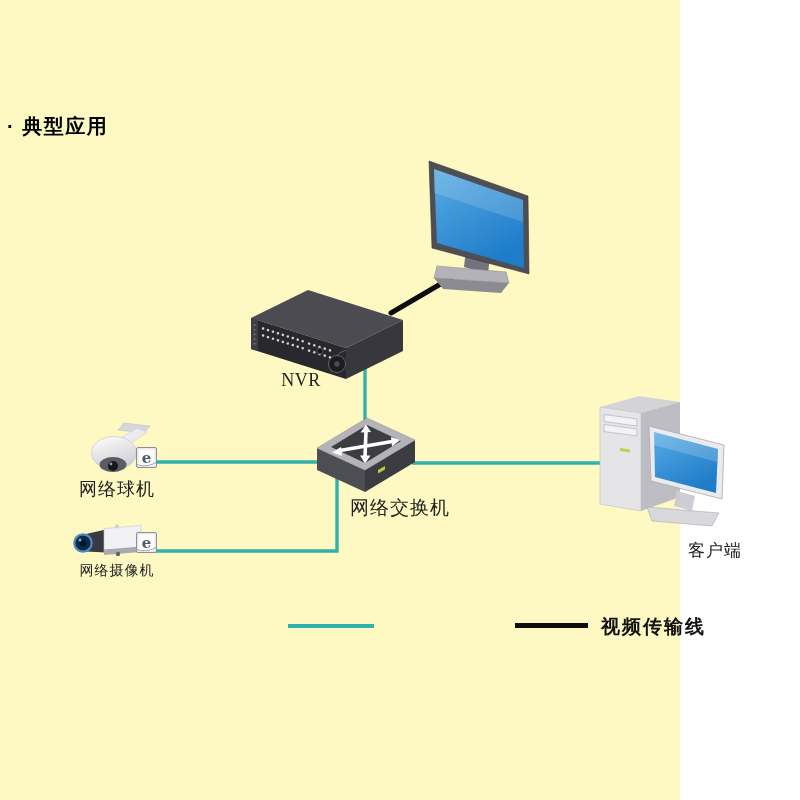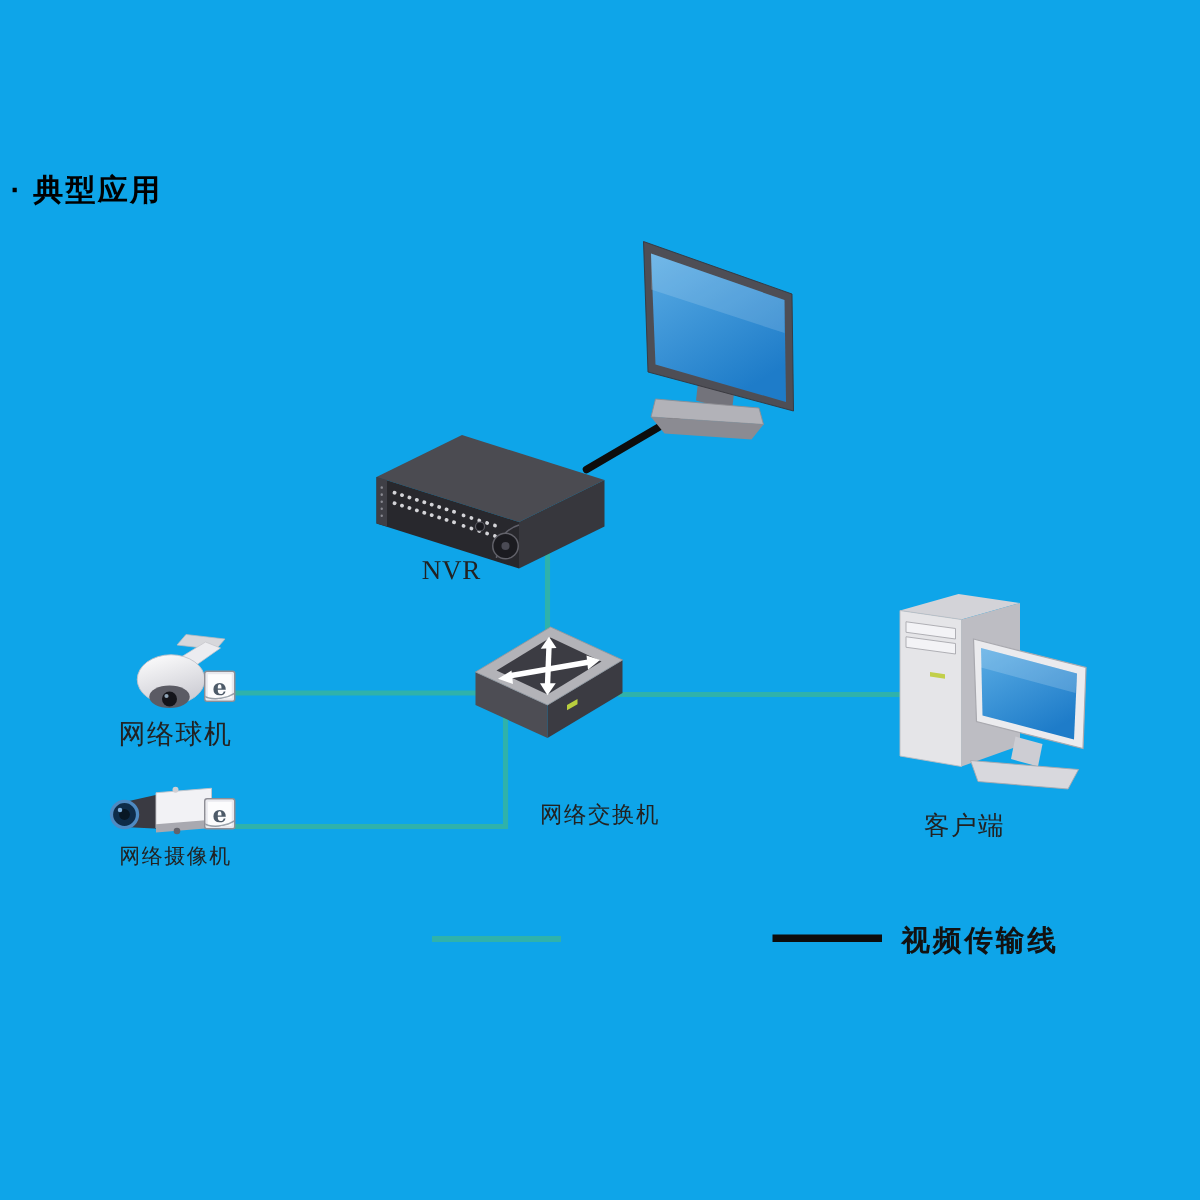--- a/index.html
+++ b/index.html
@@ -1,17 +1,17 @@
 <!DOCTYPE html>
 <html style="--utp-line: #2FB2AB; --video-line: #0D0D0D; --screen-blue: #1E7CC9; --screen-blue-light: #5AACE4;"><head>
 <meta charset="utf-8">
 <style>
   html,body { margin:0; padding:0; background:#ffffff; }
   body { width:800px; height:800px; overflow:hidden; font-family:"Liberation Sans", sans-serif; }
-  .stage { position:relative; width:800px; height:800px; background:#0ea5e9; }
+  .stage { position:relative; width:680px; height:800px; background:#fef9c3; }
   svg.diagram { position:absolute; left:0; top:0; }
 
   
   .utp   { stroke: var(--utp-line); stroke-width:3.4; fill:none; }
   .video { stroke: var(--video-line); stroke-width:5; stroke-linecap:round; fill:none; }
 
   
   .st-light { stop-color: var(--screen-blue-light); }
   .st-main  { stop-color: var(--screen-blue); }
 
@@ -19,24 +19,24 @@
     position:absolute; left:7px; top:113px;
     font-size:20px; font-weight:bold; color:#000;
     letter-spacing:1.5px; white-space:nowrap;
   }
   .label {
     position:absolute; transform:translateX(-50%);
     font-family:Liberation Serif, serif;
     color:#222; white-space:nowrap; letter-spacing:1px;text-align:right;
   }
   .lbl-nvr    { left:301px; top:370px; font-size:18px; letter-spacing:0.5px; }
-  .lbl-switch { left:400px; top:495px; font-size:15px;margin-top:39px; }
+  .lbl-switch { left:400px; top:495px; font-size:19px; }
   .lbl-ptz    { left:117px; top:477px; font-size:18px; }
   .lbl-boxcam { left:117px; top:562px; font-size:14px; }
-  .lbl-client { left:643px; top:539px; font-size:17px; }
+  .lbl-client { left:715px; top:539px; font-size:17px; }
 
   .ie-badge {
     position:absolute; width:19px; height:19px;
     background:#fcfcfd; border:1.5px solid #8e8e96; border-radius:2px;
     box-shadow: inset 0 0 0 1.5px #e9e9ee;
     display:flex; align-items:center; justify-content:center;
     font-family:"DejaVu Serif","Liberation Serif",serif; font-weight:bold;
     font-size:15px; color:#4d5a68; overflow:hidden;
   }
   .ie-badge::after {

